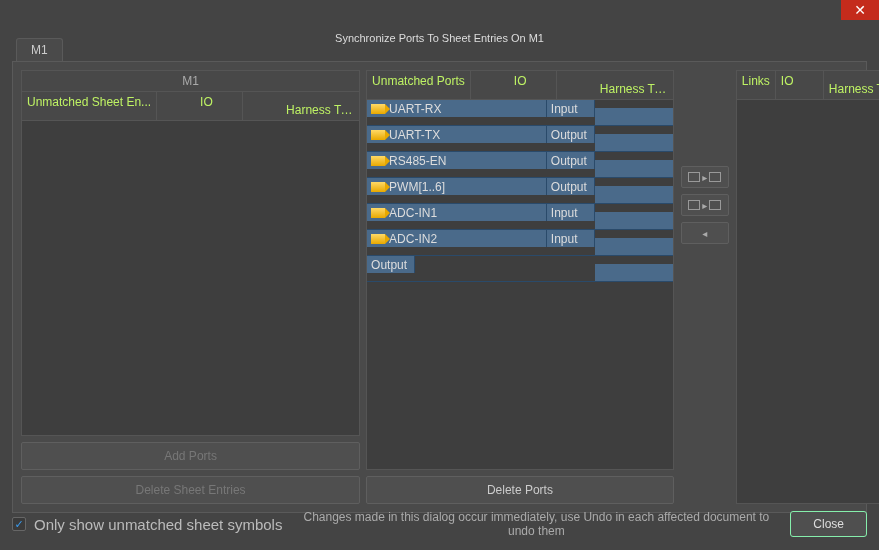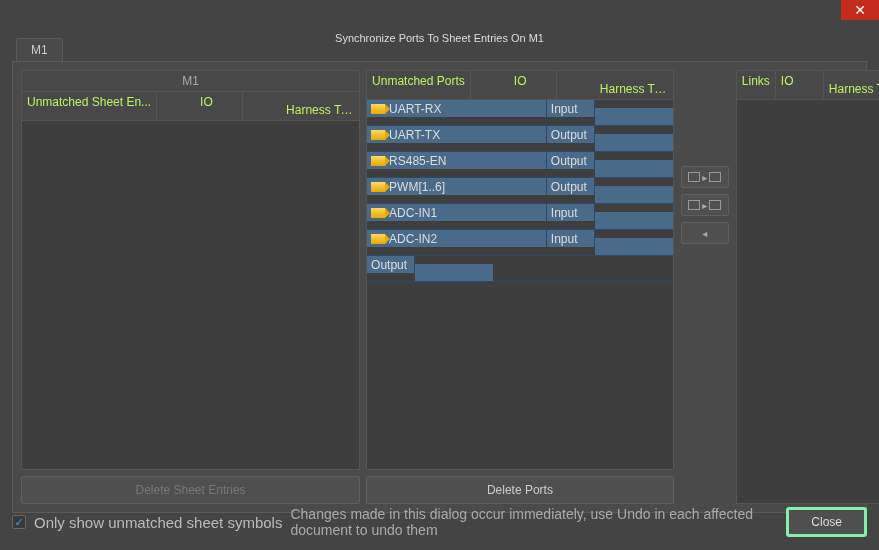--- a/index.html
+++ b/index.html
@@ -116,20 +116,21 @@
     .panel-body {
       flex: 1;
       background: #3e3e3e;
       border: 1px solid #555;
       border-top: none;
       overflow: hidden;
     }
     .port-row {
       display: flex;
       border-bottom: 1px solid #2a4a6a;
+      justify-content: space-between;
     }
     .port-cell {
       padding: 2px 4px;
       font-size: 12px;
       display: flex;
       align-items: center;
       gap: 4px;
       border-right: 1px solid #2a4a6a;
       background: #4a6a8a;
       color: #ddd;
@@ -219,26 +220,27 @@
       font-size: 11px;
       cursor: pointer;
       border-radius: 2px;
     }
     .footer-text {
       color: #bbb;
       font-size: 15px;
     }
     .footer-msg {
       flex: 1;
+      text-align: center;
       color: #aaa;
-      font-size: 14px;
+      font-size: 12px;
     }
     .close-footer-btn {
       background: #4f4f4f;
-      border: 3px solid #86efac;
+      border: 1px solid #86efac;
       color: #ddd;
       padding: 5px 22px;
       font-size: 12px;
       border-radius: 3px;
       cursor: pointer;
     }
     .col-header.col-links { flex: 1; }
   </style>
 </head>
 <body>
@@ -258,20 +260,21 @@
 
   <div class="panel panel-left">
     <div class="panel-title">M1</div>
     <div class="panel-header">
       <div class="col-header col-name">Unmatched Sheet En...</div>
       <div class="col-header col-io">IO</div>
       <div class="col-header col-harness">Harness Type</div>
     </div>
     <div class="panel-body"></div>
     <div class="panel-buttons">
+      <div class="btn disabled">Add Ports</div>
       <div class="btn disabled">Delete Sheet Entries</div>
     </div>
   </div>
 
   <div class="panel panel-middle">
     <div class="panel-header">
       <div class="col-header col-name">Unmatched Ports</div>
       <div class="col-header col-io">IO</div>
       <div class="col-header col-harness">Harness Type</div>
     </div>

